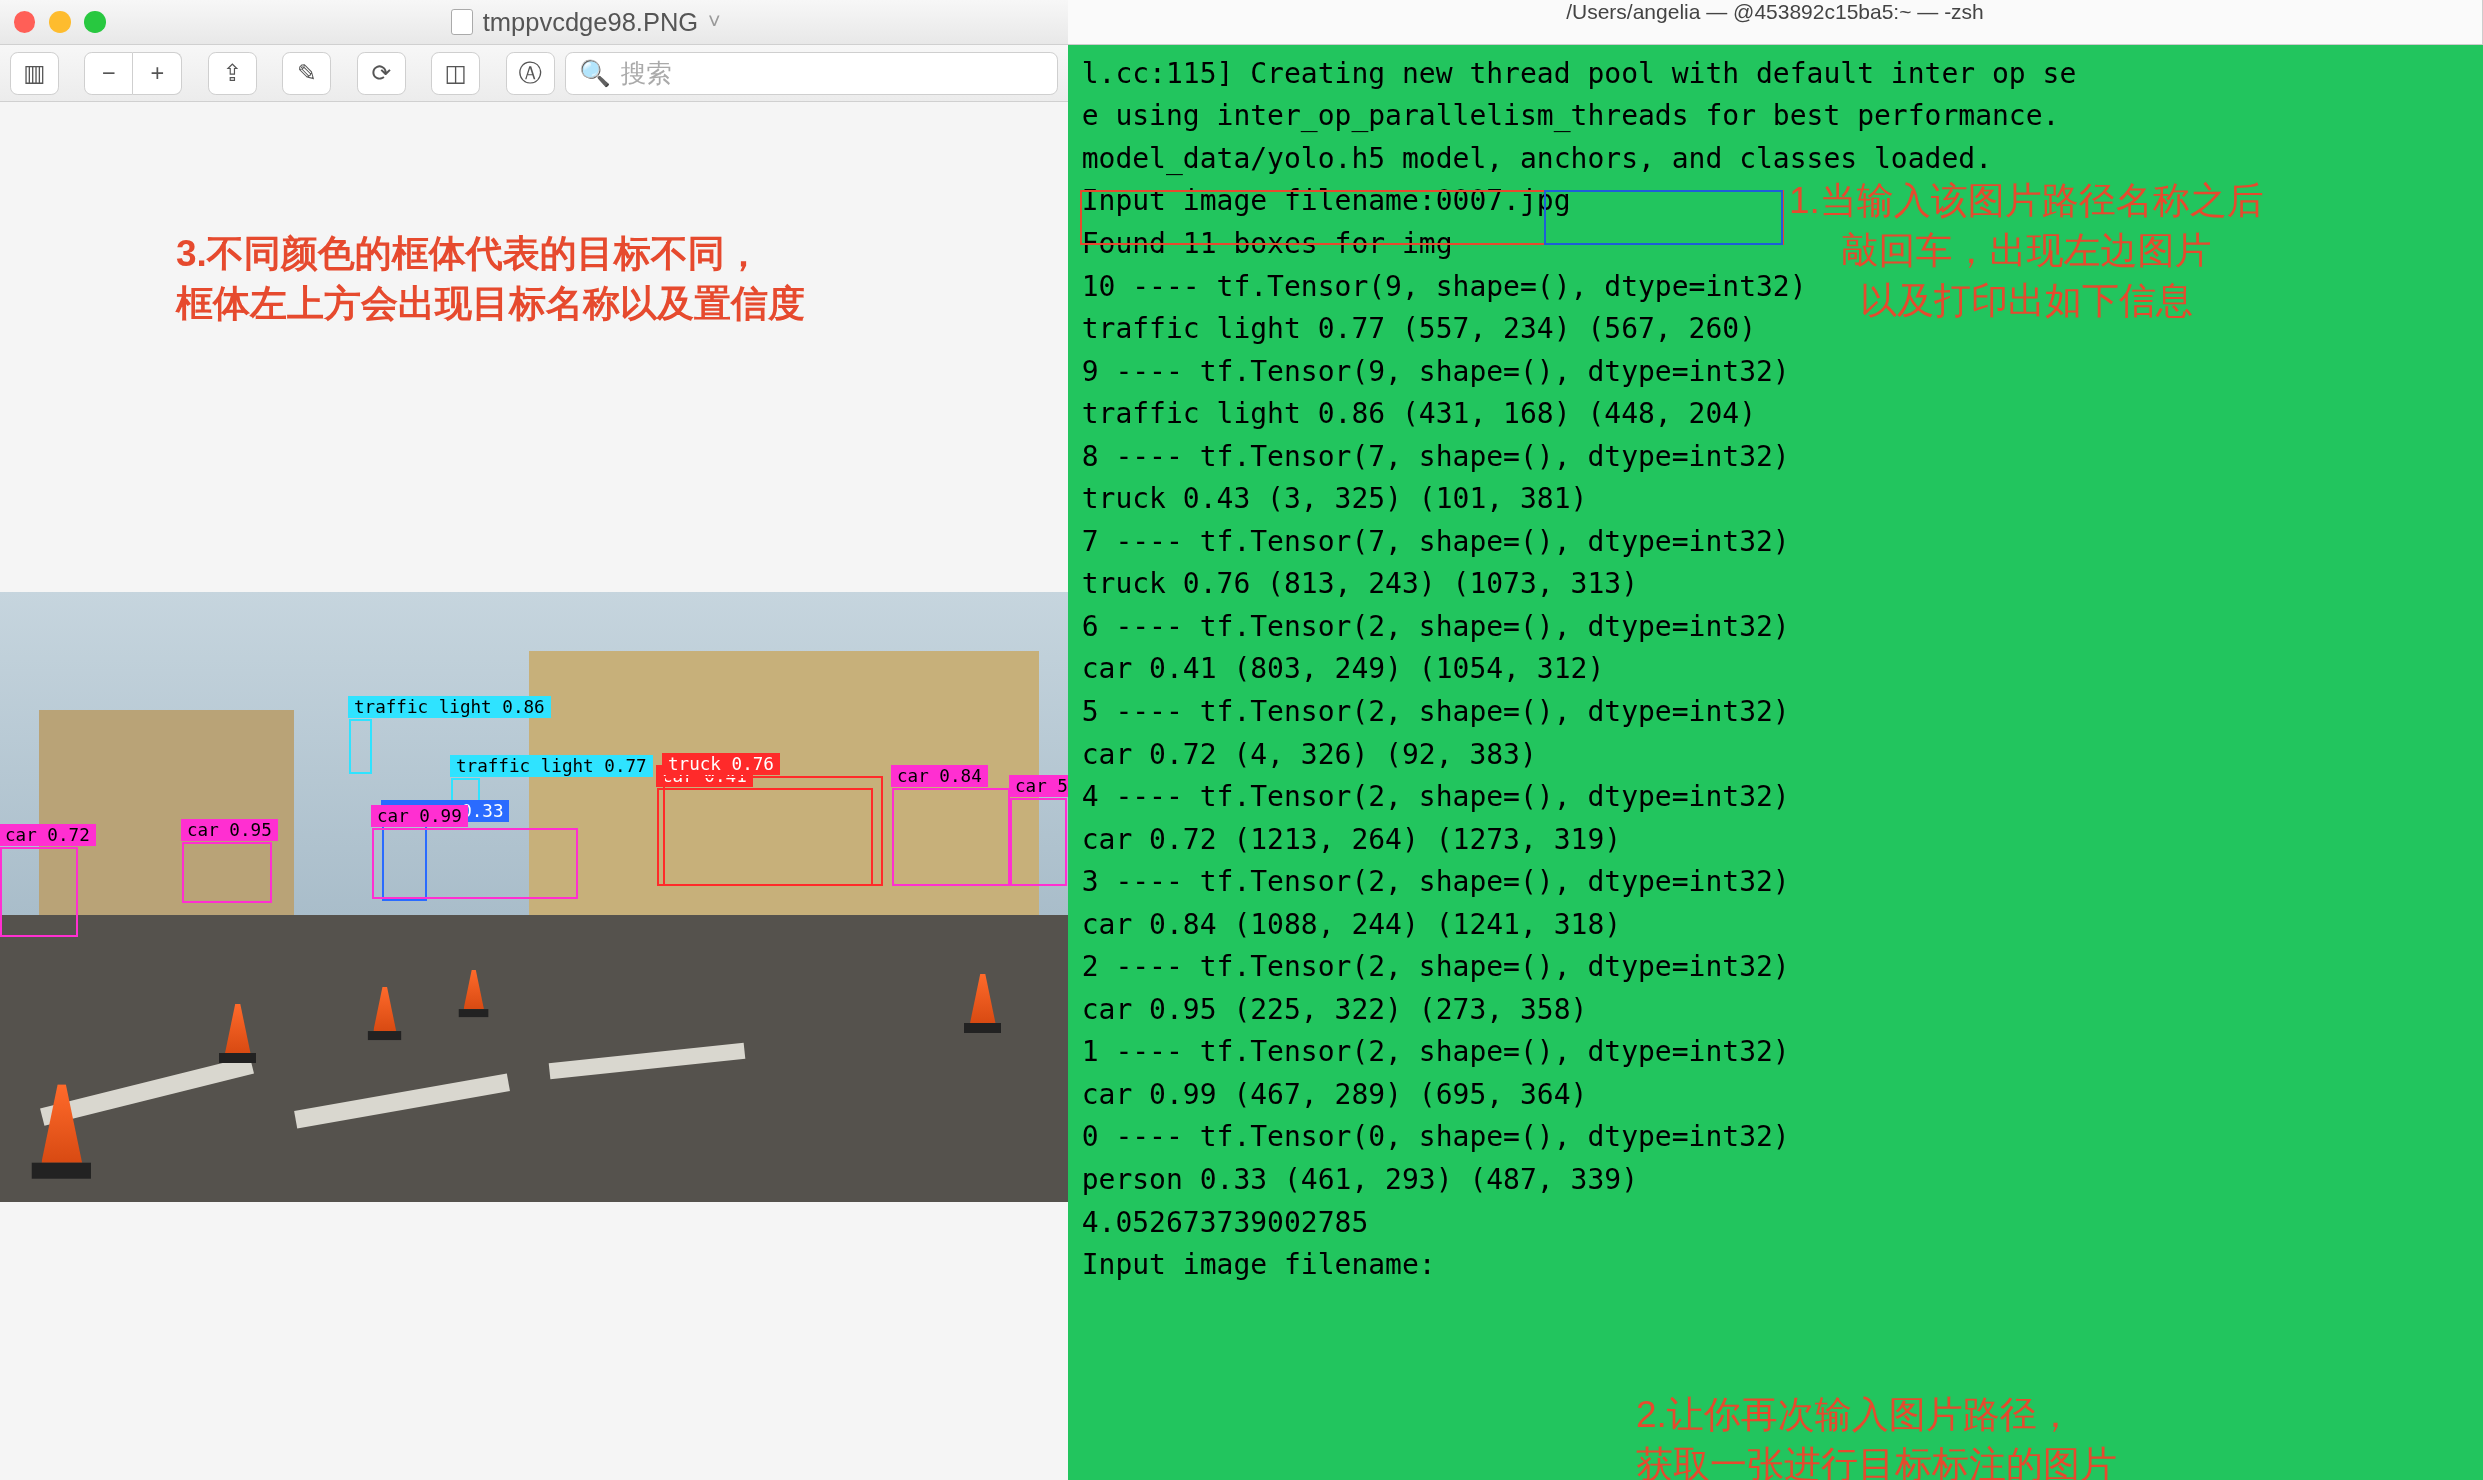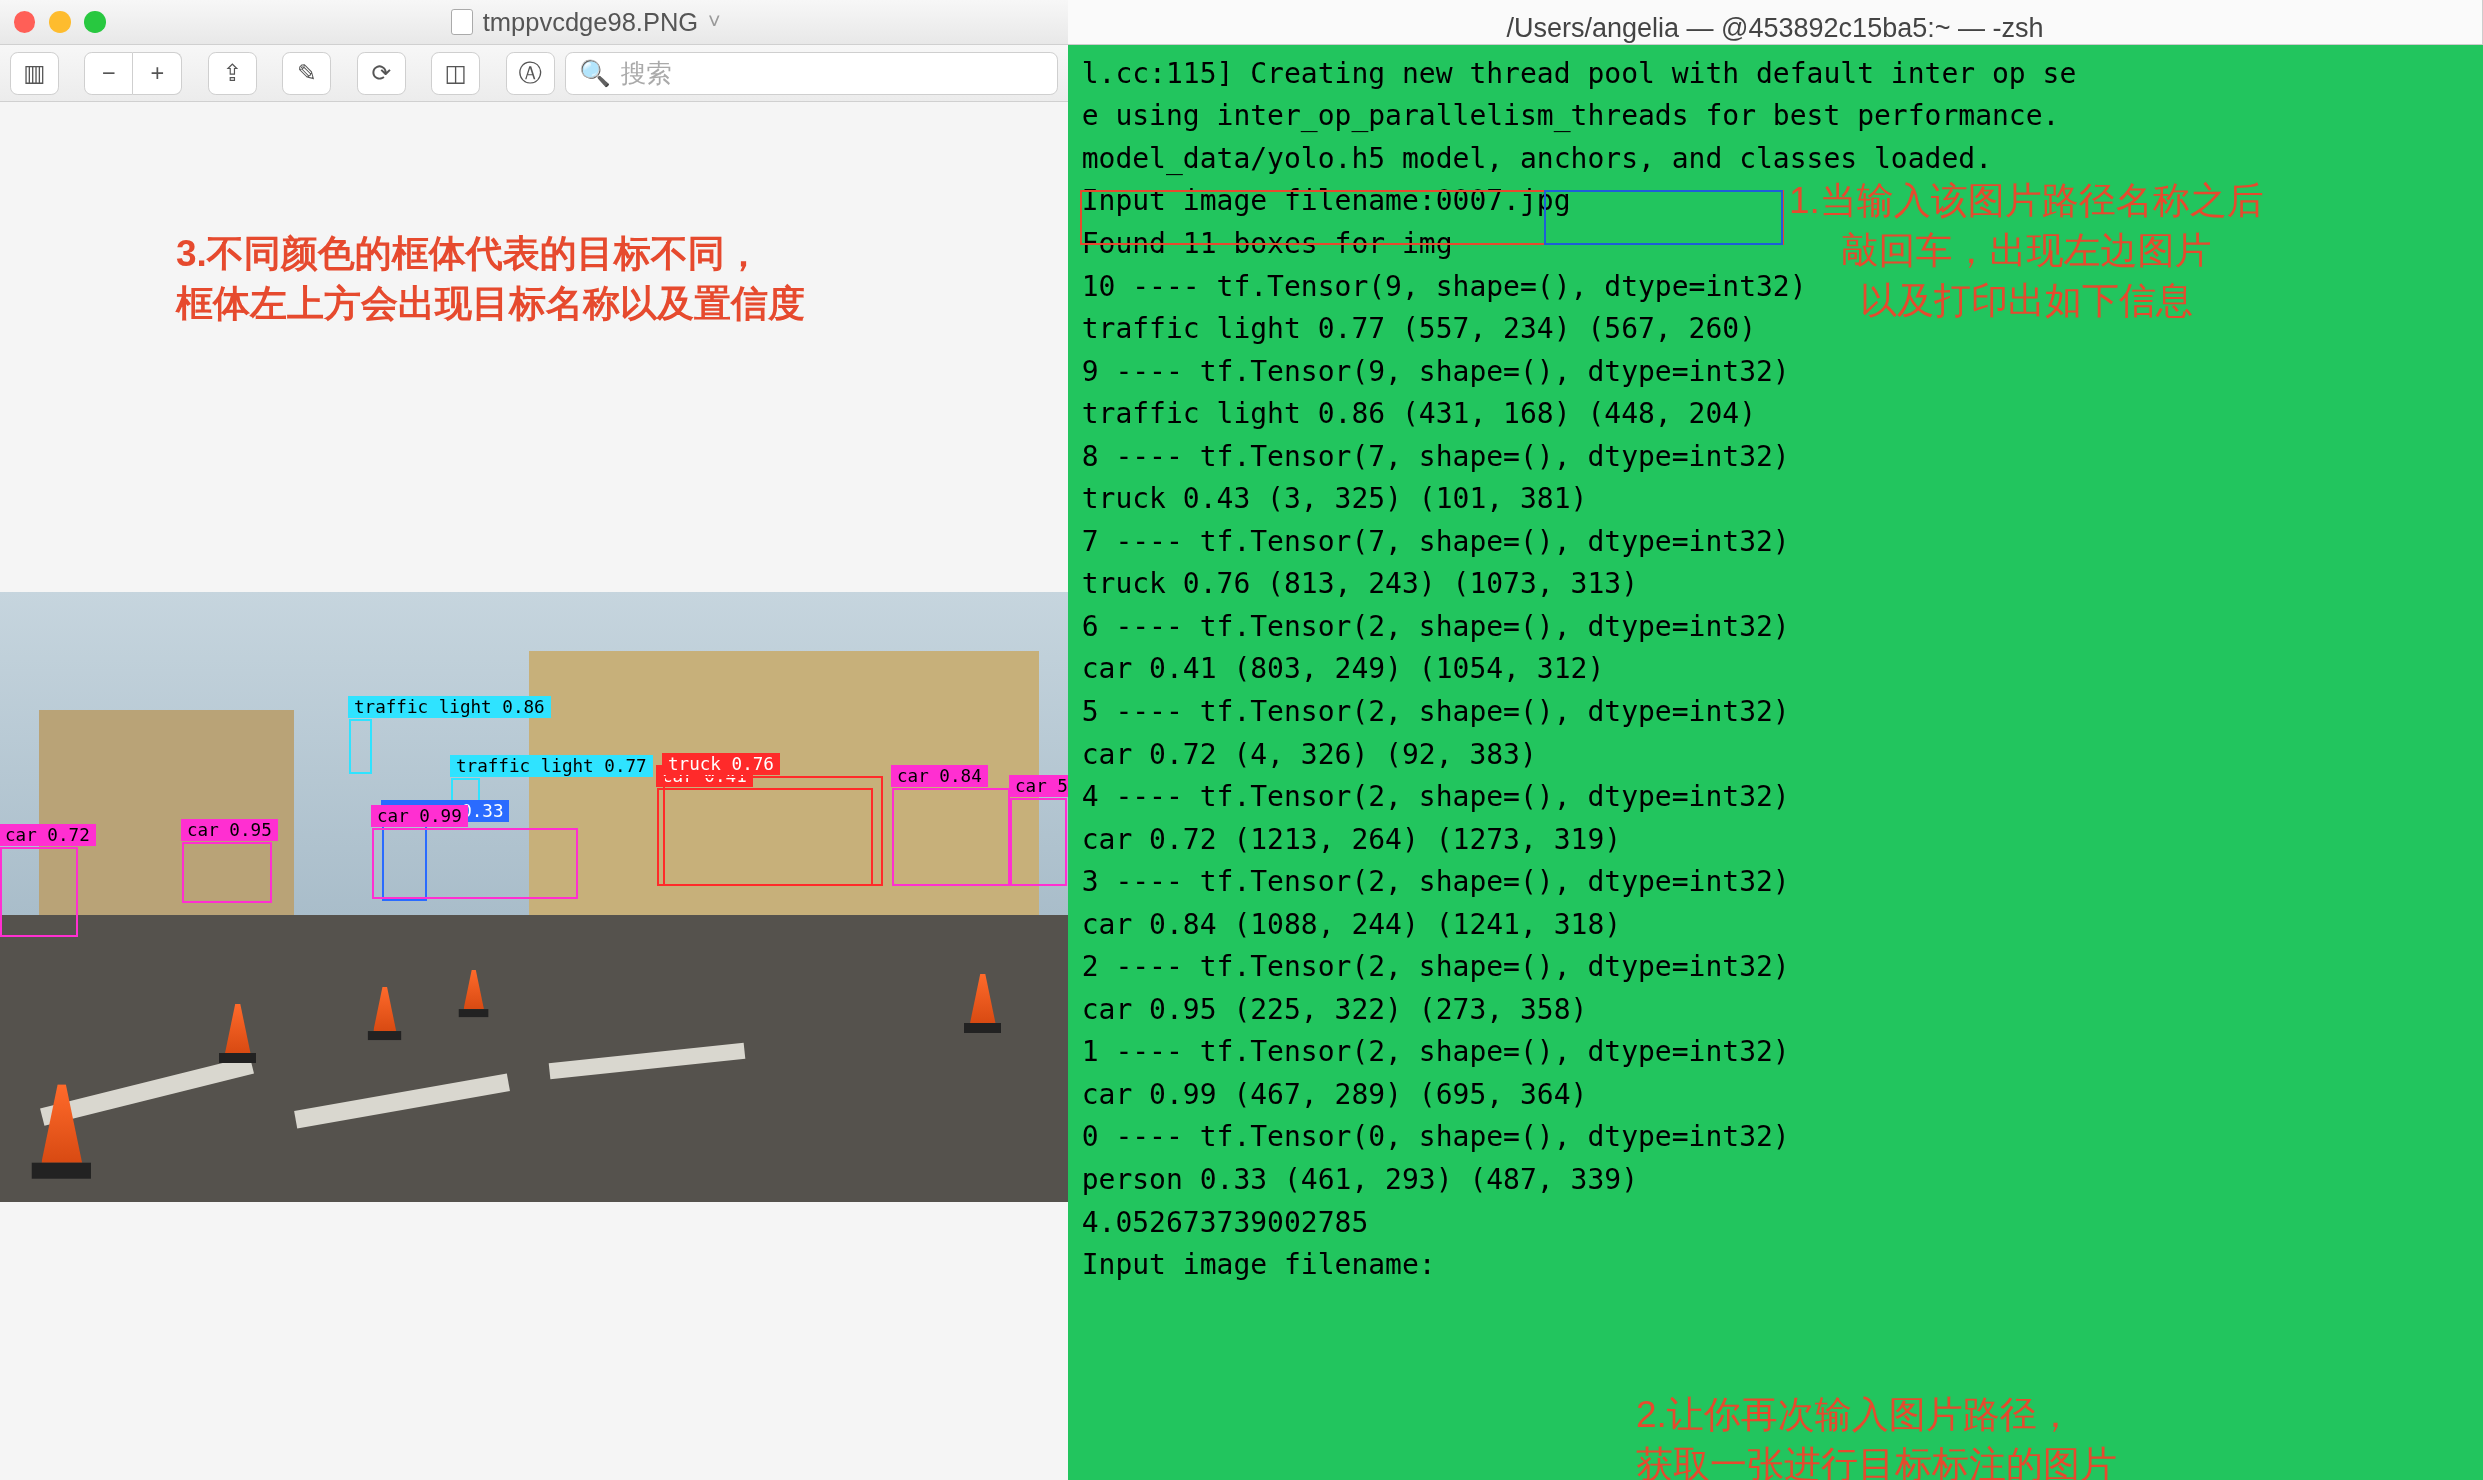--- a/index.html
+++ b/index.html
@@ -43,21 +43,21 @@
 
   .bbox{position:absolute;border:2.9px solid;}
   .bbox .lbl{position:absolute;left:-2.9px;top:-25.5px;font-size:17.6px;padding:1px 5.9px;color:#000;white-space:nowrap;font-family:Menlo,monospace;}
   .c-magenta{border-color:#ff2fd1;} .c-magenta .lbl{background:#ff2fd1;}
   .c-cyan{border-color:#2fe3ff;} .c-cyan .lbl{background:#2fe3ff;}
   .c-red{border-color:#ff2a2a;} .c-red .lbl{background:#ff2a2a;color:#fff;}
   .c-blue{border-color:#2a6bff;} .c-blue .lbl{background:#2a6bff;color:#fff;}
 
   
   .r-tabs{height:45px;background:linear-gradient(#f0f0f0,#e3e3e3);border-bottom:1px solid #ccc;display:flex;}
-  .r-tab{flex:1;display:flex;align-items:flex-end;justify-content:center;font-size:27px;color:#444;border-right:1px solid #ccc;}
+  .r-tab{flex:1;display:flex;align-items:flex-start;justify-content:center;font-size:21px;color:#444;border-right:1px solid #ccc;}
   .r-tab.active{background:#fafafa;}
 
   .term{position:absolute;left:0;top:45px;right:0;bottom:0;background:#22c55e;padding:7.8px 13.7px;font-family:Menlo,Consolas,monospace;font-size:28px;line-height:1.52;color:#000;white-space:pre;overflow:hidden;}
   .term-line{display:block;}
   .hl-red{position:absolute;border:2.9px solid #e64a2e;}
   .hl-blue{position:absolute;border:2.9px solid #1e5fd8;}
 </style>
 </head>
 <body>
 

